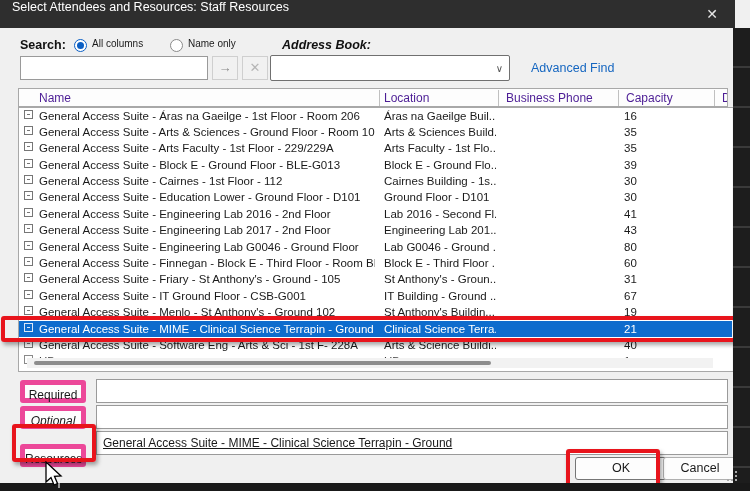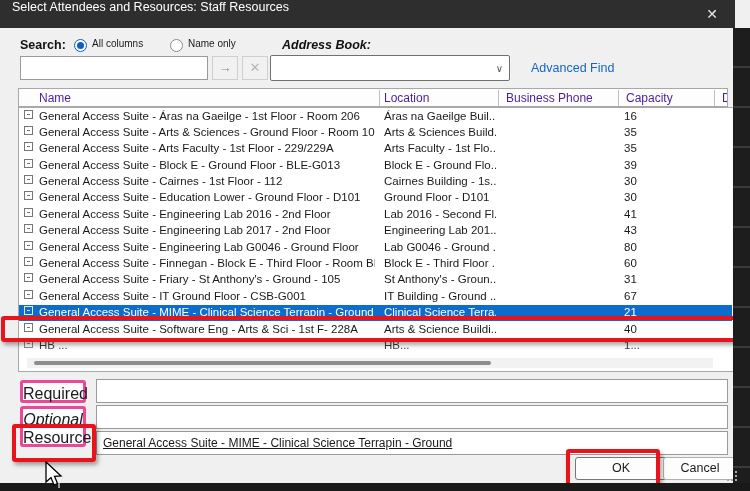--- a/index.html
+++ b/index.html
@@ -57,21 +57,21 @@
   .trow.selected .cell-icon::after { background:#dce8f7; }
   .trow.partial { opacity:.85; }
 
   .vscroll-track { position:absolute; right:2px; top:0; width:16px; height:100%; background:#f6f6f6; }
   .vscroll-thumb { position:absolute; right:8px; top:93px; width:3px; height:77px; background:#9a9a9a; }
   .hscroll-track { position:absolute; left:8px; top:250px; width:686px; height:10px; background:#f2f2f2; }
   .hscroll-thumb { position:absolute; left:15px; top:253px; width:457px; height:4px; background:#8d8d8d; border-radius:2px; }
 
   
   .field-btn { position:absolute; left:20px; width:66px; height:23px; background:#fdfdfd;
-               border:3px solid #ec4899; border-radius:3px; font-size:16px; color:#1a1a1a;
+               border:5px solid #ec4899; border-radius:3px; font-size:12px; color:#1a1a1a;
                text-align:center; line-height:21px; font-family:"Liberation Sans", sans-serif; }
   .field-box { position:absolute; left:96px; width:632px; height:24px; background:#fff;
                border:1px solid #9a9a9a; font-size:12px; padding:4px 6px 0 6px;
                white-space:nowrap; overflow:hidden; }
   .res-link { text-decoration:underline; color:#1a1a1a; }
 
   .dlg-btn { position:absolute; height:23px; background:#fdfdfd; border:1px solid #b0b0b0;
              border-radius:3px; font-size:12.5px; text-align:center; line-height:21px; }
   .ok-btn { left:575px; top:457px; width:92px; border-color:#767676; }
   .cancel-btn { left:663px; top:457px; width:74px; }
@@ -213,20 +213,27 @@
       <span class="cell-phone"></span>
       <span class="cell-cap">31</span>
     </div>
         <div class="trow">
       <span class="cell-icon"></span>
       <span class="cell-name">General Access Suite - IT Ground Floor - CSB-G001</span>
       <span class="cell-loc">IT Building - Ground ...</span>
       <span class="cell-phone"></span>
       <span class="cell-cap">67</span>
     </div>
+        <div class="trow">
+      <span class="cell-icon"></span>
+      <span class="cell-name">General Access Suite - Menlo - St Anthony's - Ground 102</span>
+      <span class="cell-loc">St Anthony's Buildin...</span>
+      <span class="cell-phone"></span>
+      <span class="cell-cap">19</span>
+    </div>
         <div class="trow selected">
       <span class="cell-icon"></span>
       <span class="cell-name">General Access Suite - MIME - Clinical Science Terrapin - Ground</span>
       <span class="cell-loc">Clinical Science Terra...</span>
       <span class="cell-phone"></span>
       <span class="cell-cap">21</span>
     </div>
         <div class="trow">
       <span class="cell-icon"></span>
       <span class="cell-name">General Access Suite - Software Eng - Arts &amp; Sci - 1st F- 228A</span>
@@ -248,21 +255,21 @@
     <div class="hscroll-track"></div>
     <div class="hscroll-thumb"></div>
   </div>
 
   <div class="field-btn" style="top:380px;">Required</div>
   <div class="field-box" style="top:379px;"></div>
 
   <div class="field-btn" style="top:406px;font-style:italic;">Optional</div>
   <div class="field-box" style="top:405px;"></div>
 
-  <div class="field-btn" style="top:424px;">Resources</div>
+  <div class="field-btn" style="top:444px;">Resources</div>
   <div class="field-box" style="top:431px;">
     <span class="res-link">General Access Suite - MIME - Clinical Science Terrapin - Ground</span>
   </div>
 
   <div class="dlg-btn ok-btn">OK</div>
   <div class="dlg-btn cancel-btn">Cancel</div>
 
   <div class="annot annot-row"></div>
   <div class="annot annot-res"></div>
   <div class="annot annot-ok"></div>

